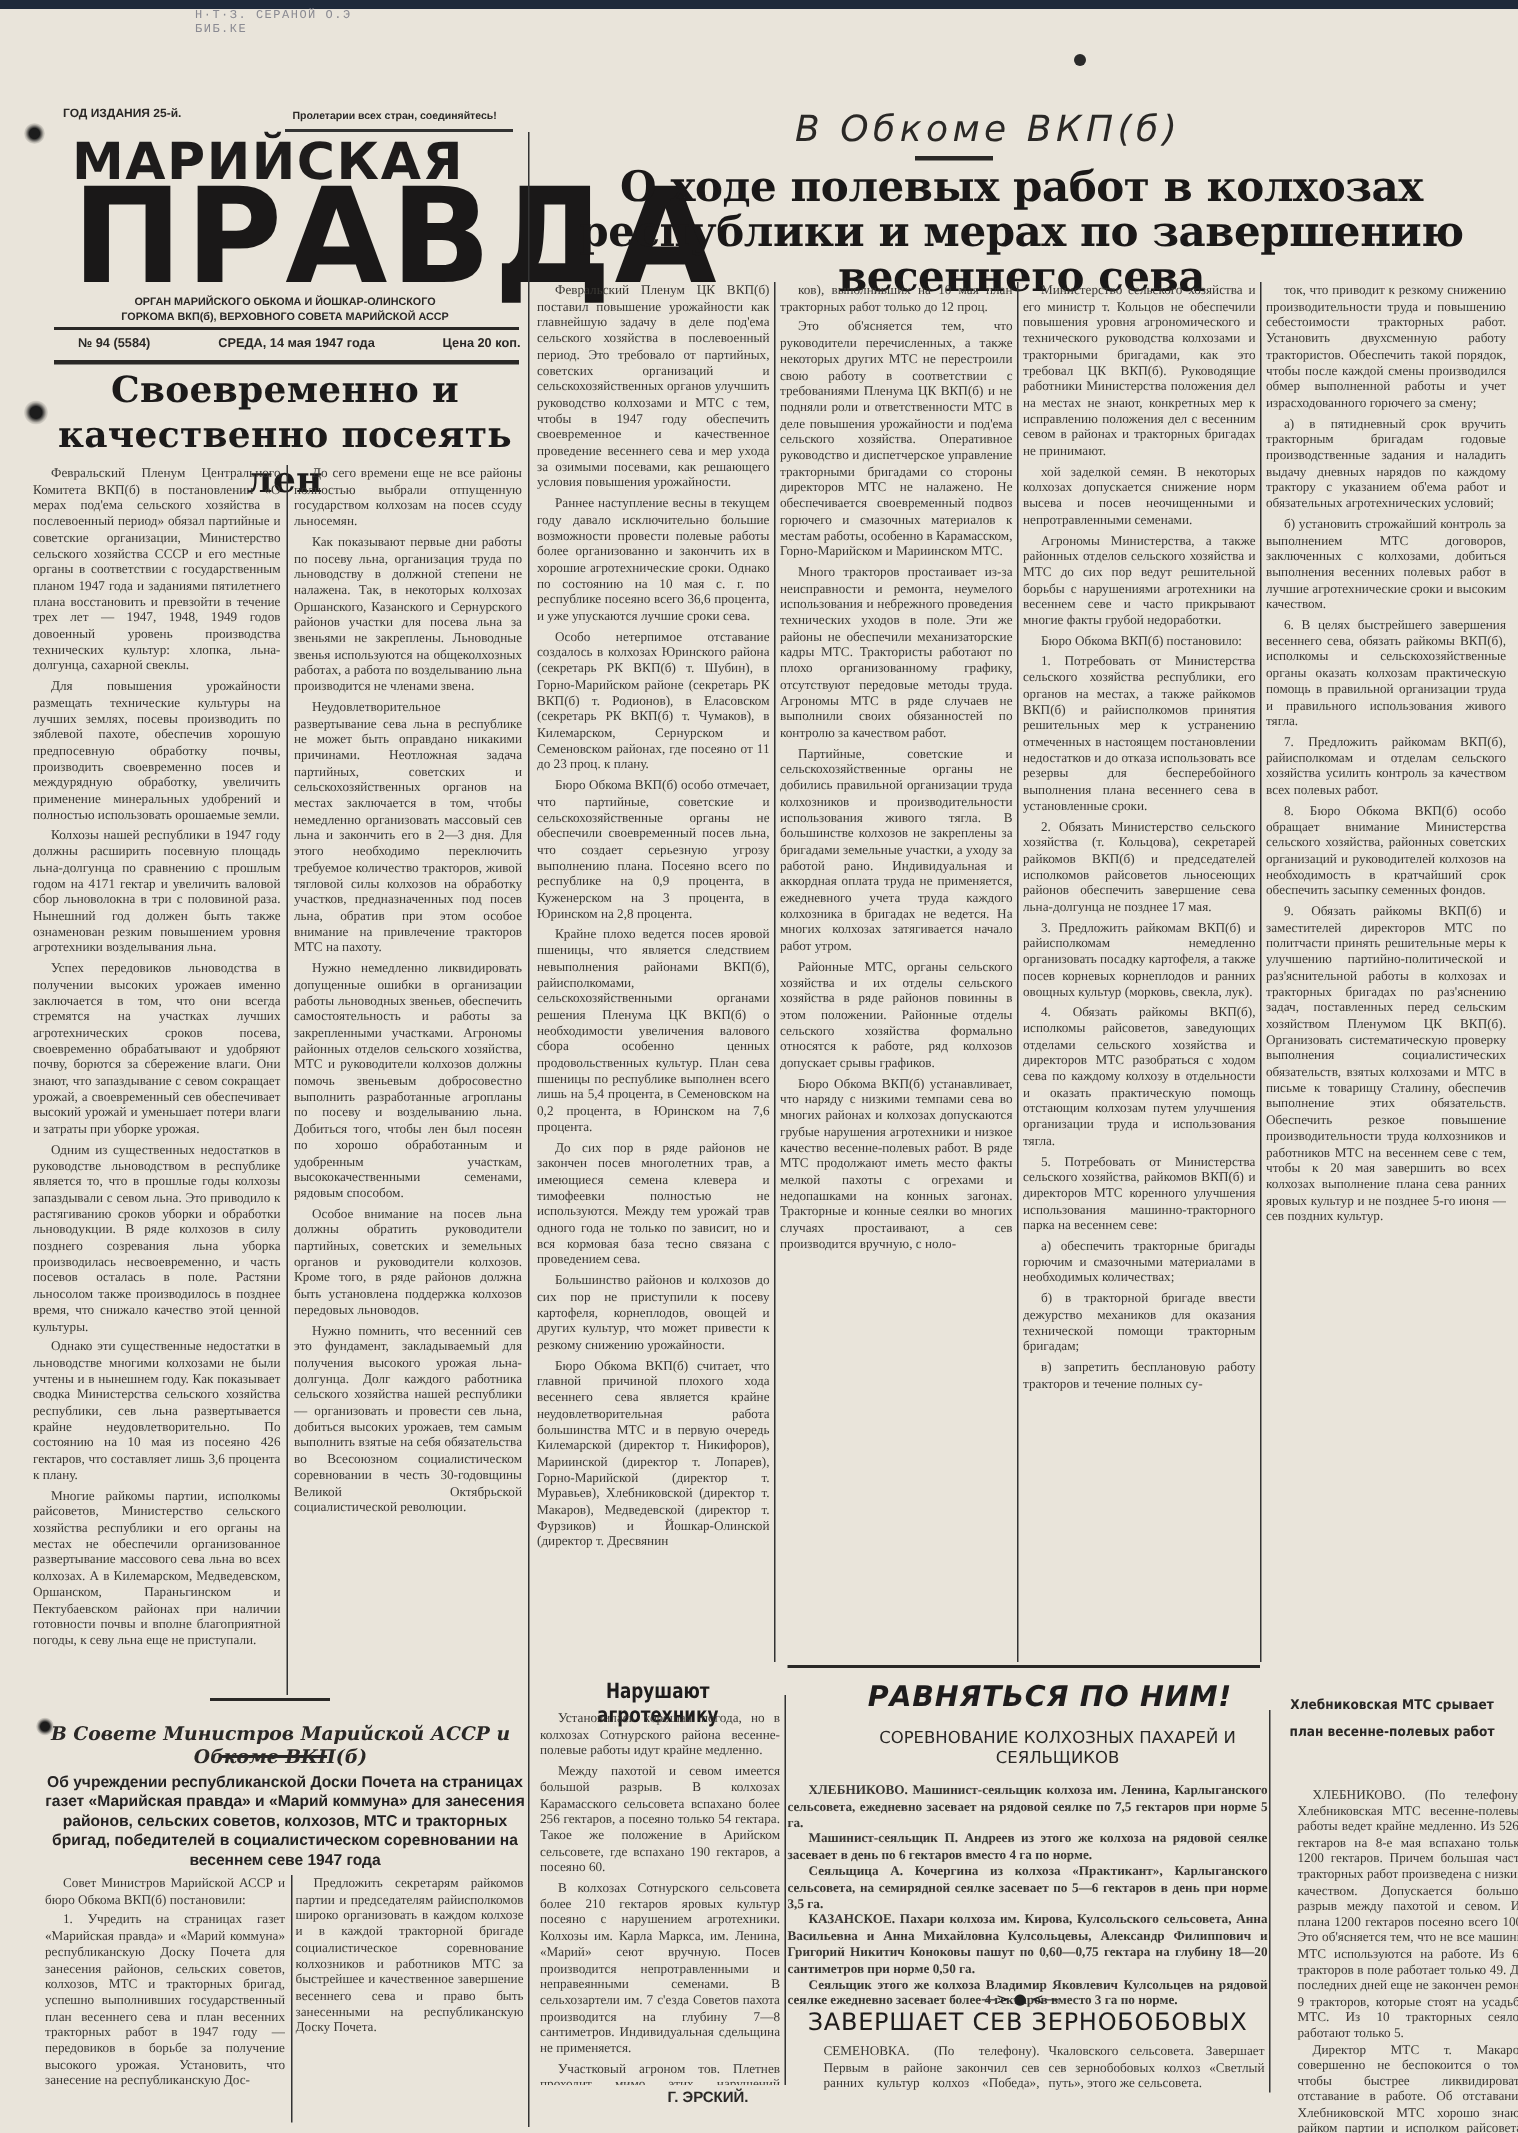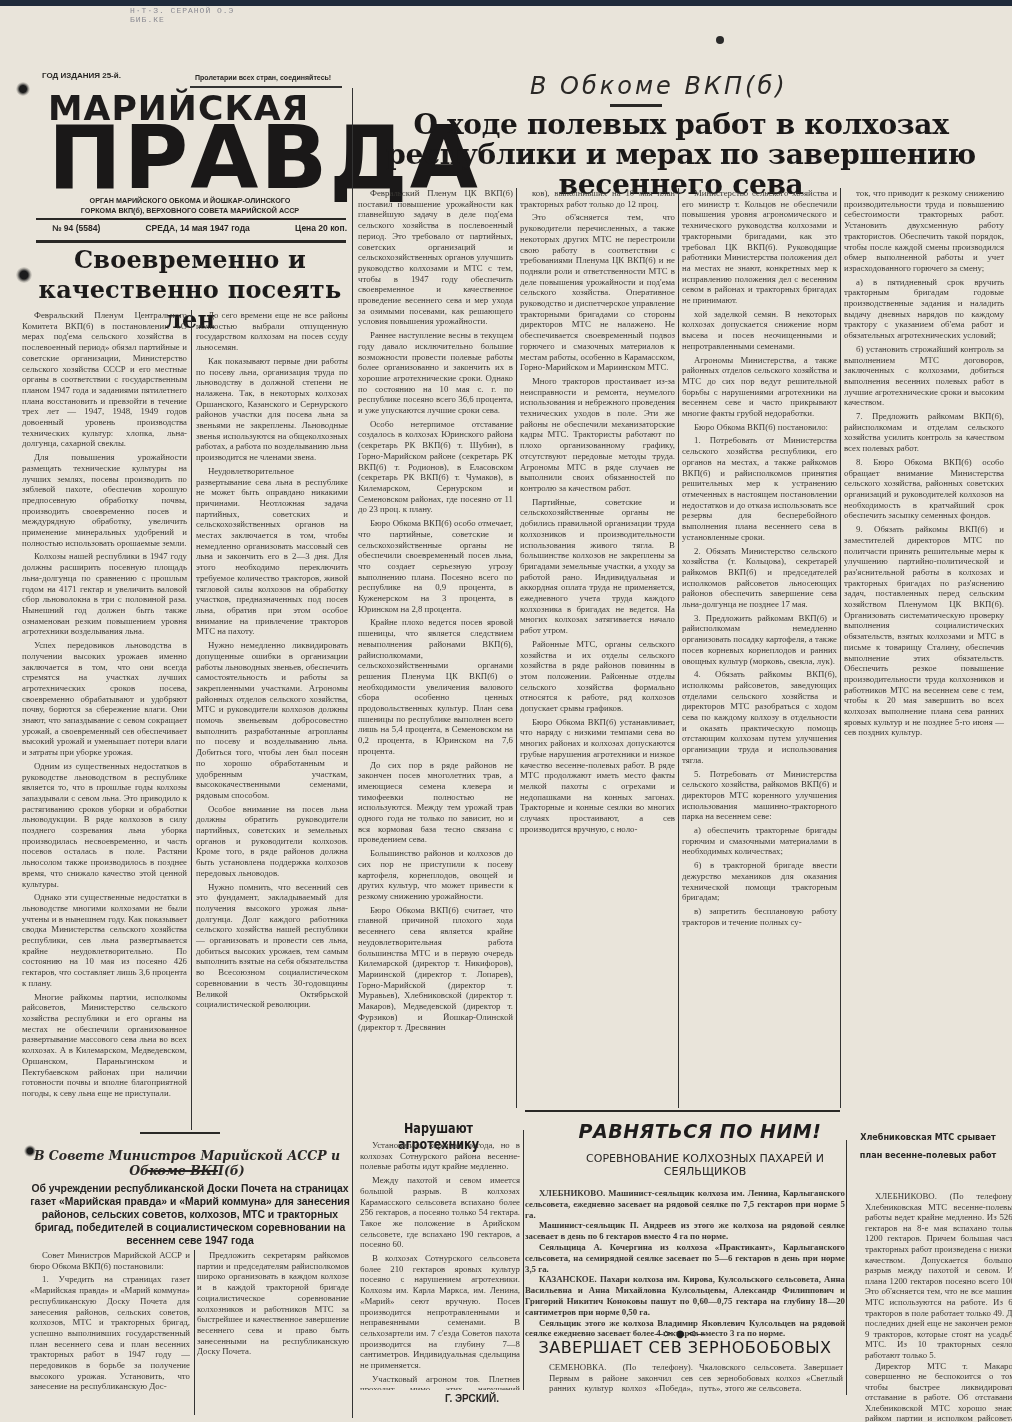--- a/index.html
+++ b/index.html
@@ -141,20 +141,21 @@
   <p>5. Потребовать от Министерства сельского хозяйства, райкомов ВКП(б) и директоров МТС коренного улучшения использования машинно-тракторного парка на весеннем севе:</p>
   <p>а) обеспечить тракторные бригады горючим и смазочными материалами в необходимых количествах;</p>
   <p>б) в тракторной бригаде ввести дежурство механиков для оказания технической помощи тракторным бригадам;</p>
   <p>в) запретить бесплановую работу тракторов и течение полных су-</p>
 </div>
 <div class="vrule" style="left:840px;top:188px;height:920px;"></div>
 <div class="col" style="left:844px;top:188px;width:160px;height:920px;">
   <p>ток, что приводит к резкому снижению производительности труда и повышению себестоимости тракторных работ. Установить двухсменную работу трактористов. Обеспечить такой порядок, чтобы после каждой смены производился обмер выполненной работы и учет израсходованного горючего за смену;</p>
   <p>а) в пятидневный срок вручить тракторным бригадам годовые производственные задания и наладить выдачу дневных нарядов по каждому трактору с указанием об'ема работ и обязательных агротехнических условий;</p>
   <p>б) установить строжайший контроль за выполнением МТС договоров, заключенных с колхозами, добиться выполнения весенних полевых работ в лучшие агротехнические сроки и высоким качеством.</p>
+  <p>6. В целях быстрейшего завершения весеннего сева, обязать райкомы ВКП(б), исполкомы и сельскохозяйственные органы оказать колхозам практическую помощь в правильной организации труда и правильного использования живого тягла.</p>
   <p>7. Предложить райкомам ВКП(б), райисполкомам и отделам сельского хозяйства усилить контроль за качеством всех полевых работ.</p>
   <p>8. Бюро Обкома ВКП(б) особо обращает внимание Министерства сельского хозяйства, районных советских организаций и руководителей колхозов на необходимость в кратчайший срок обеспечить засыпку семенных фондов.</p>
   <p>9. Обязать райкомы ВКП(б) и заместителей директоров МТС по политчасти принять решительные меры к улучшению партийно-политической и раз'яснительной работы в колхозах и тракторных бригадах по раз'яснению задач, поставленных перед сельским хозяйством Пленумом ЦК ВКП(б). Организовать систематическую проверку выполнения социалистических обязательств, взятых колхозами и МТС в письме к товарищу Сталину, обеспечив выполнение этих обязательств. Обеспечить резкое повышение производительности труда колхозников и работников МТС на весеннем севе с тем, чтобы к 20 мая завершить во всех колхозах выполнение плана сева ранних яровых культур и не позднее 5-го июня — сев поздних культур.</p>
 </div>
 <div class="hr" style="left:525px;top:1110px;width:315px;height:1.5px;"></div>
 
 <div class="sub-rubric">В Совете Министров Марийской АССР и Обкоме ВКП(б)</div>
 <div class="hr" style="left:148px;top:1170px;width:70px;height:1.5px;"></div>
 <div class="decree-title">Об учреждении республиканской Доски Почета на страницах газет «Марийская правда» и «Марий коммуна» для занесения районов, сельских советов, колхозов, МТС и тракторных бригад, победителей в социалистическом соревновании на весеннем севе 1947 года</div>
 <div class="col" style="left:30px;top:1250px;width:160px;height:165px;">

